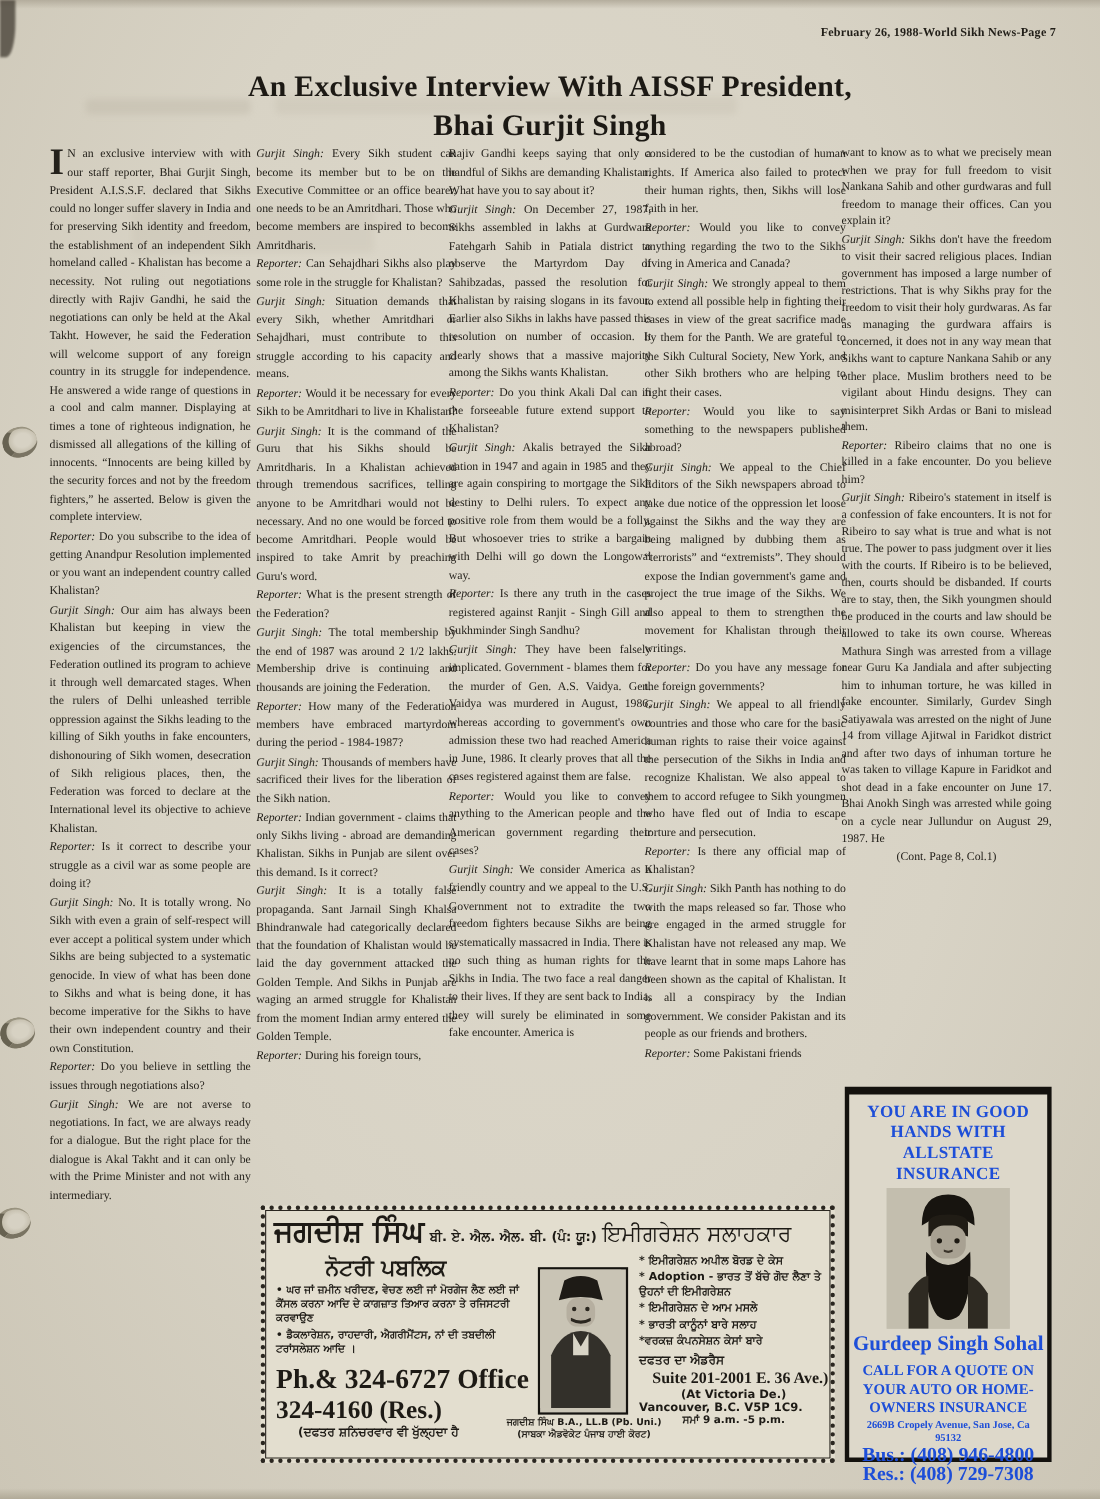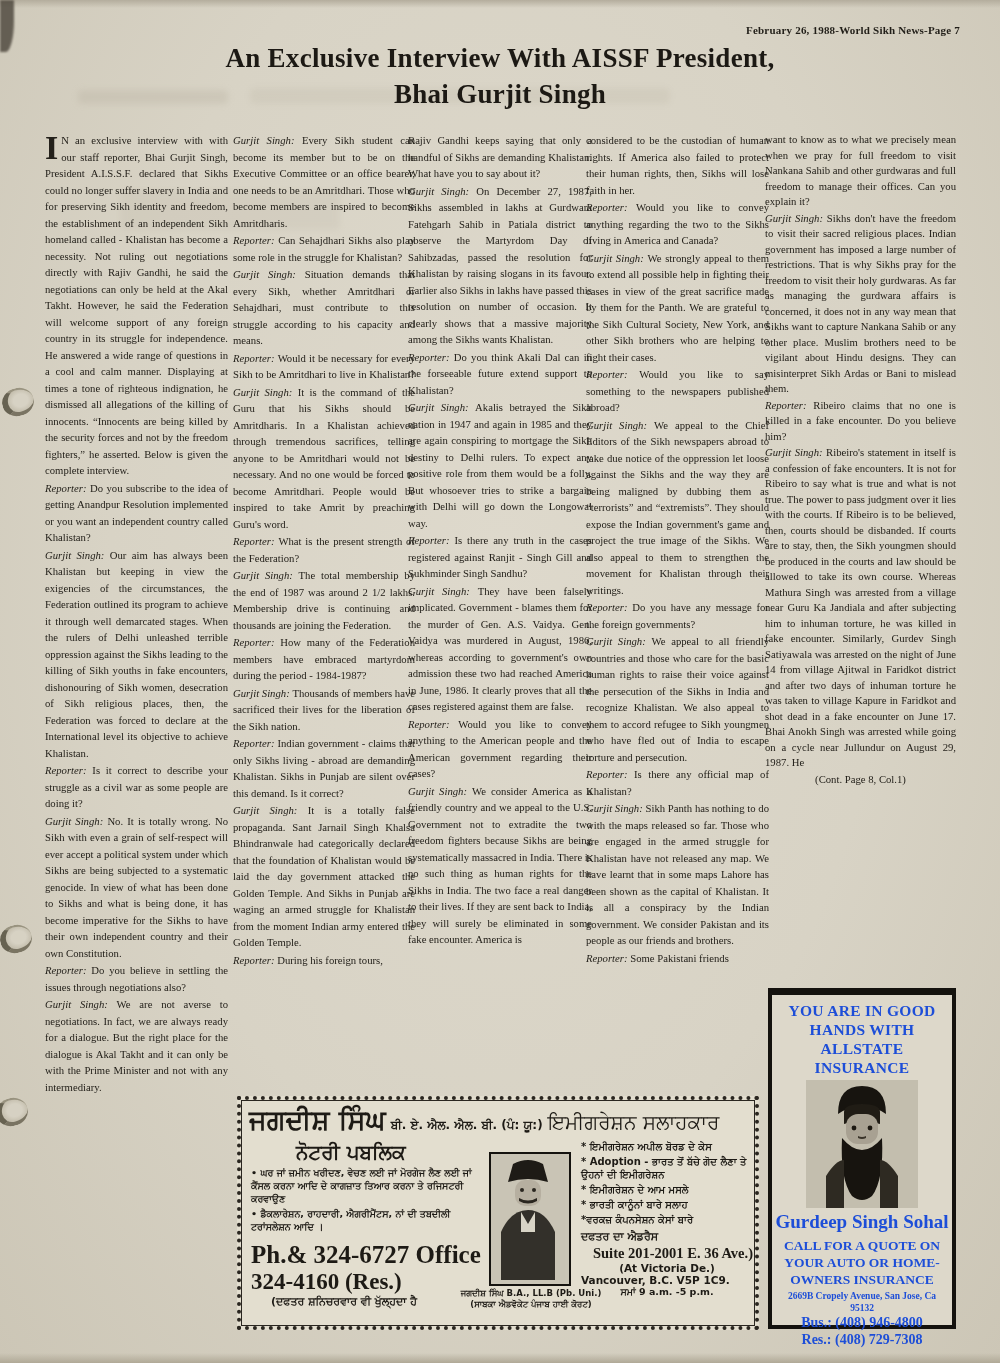--- a/index.html
+++ b/index.html
@@ -17,21 +17,21 @@
   
   .corner-smudge{position:absolute;left:0;top:0;width:14px;height:52px;background:#4a443a;opacity:.8;border-radius:0 0 60% 0;filter:blur(1px);}
   .top-shadow{position:absolute;left:0;top:0;width:100%;height:8px;background:linear-gradient(#b4ad9d,transparent);}
   .bottom-shadow{position:absolute;left:0;bottom:0;width:100%;height:10px;background:linear-gradient(transparent,#b0a997);}
   .ghost{position:absolute;background:#b9b2a2;opacity:.35;filter:blur(3px);border-radius:4px;}
   .hole{position:absolute;width:26px;height:22px;border-radius:50%;
     border-left:6px solid #55503f;border-bottom:4px solid #6b6553;border-top:2px solid #8f8975;
     transform:rotate(-15deg);opacity:.85;background:radial-gradient(#d8d3c5 40%, #c4bead 70%);}
   
   .dateline{position:absolute;top:24px;right:40px;font-size:11px;font-weight:bold;letter-spacing:.2px;}
-  .title{position:absolute;left:60px;right:60px;top:40px;text-align:center;font-weight:bold;
+  .title{position:absolute;left:60px;right:60px;top:60px;text-align:center;font-weight:bold;
     font-size:27px;line-height:36px;letter-spacing:.3px;color:#1c1914;}
   
   .col{position:absolute;top:132px;overflow:hidden;text-align:justify;
     font-size:10.7px;line-height:16.5px;color:#24211b;}
   .col p{margin:0 0 1px 0;}
   .speaker{font-style:italic;}
   .dropcap{float:left;font-size:34px;line-height:28px;font-weight:bold;padding:2px 3px 0 0;}
   .center{text-align:center;}
   #col0{left:45px;width:183px;height:962px;}
   #col1{left:233px;width:182px;height:952px;}
@@ -62,21 +62,21 @@
   .pa-van{font-size:10.5px;font-weight:bold;text-align:left;}
   .pa-hours{font-size:9.5px;font-weight:bold;text-align:center;}
   
   .aa{position:absolute;left:768px;top:988px;width:188px;height:341px;box-sizing:border-box;
     background:#ddd8ca;border:4px solid #14120e;border-top-width:7px;text-align:center;color:#1d4ed8;}
   .aa-head{font-size:15.5px;line-height:19px;font-weight:bold;margin-top:6px;letter-spacing:.3px;}
   .aa-photo{width:112px;height:128px;margin:3px auto 0;background:#c6c1b2;}
   .aa-name{font-size:19px;font-weight:bold;margin-top:3px;}
   .aa-call{font-size:13.5px;line-height:17px;font-weight:bold;margin-top:4px;}
   .aa-addr{font-size:9.5px;font-weight:bold;line-height:12px;margin-top:2px;}
-  .aa-tel{font-size:14px;font-weight:bold;line-height:17px;}
+  .aa-tel{font-size:18px;font-weight:bold;line-height:17px;}
 </style>
 </head>
 <body>
 
 <div class="page">
 
   <div class="top-shadow"></div>
   <div class="bottom-shadow"></div>
   <div class="corner-smudge"></div>
   <div class="ghost" style="left:78px;top:90px;width:150px;height:14px"></div>

